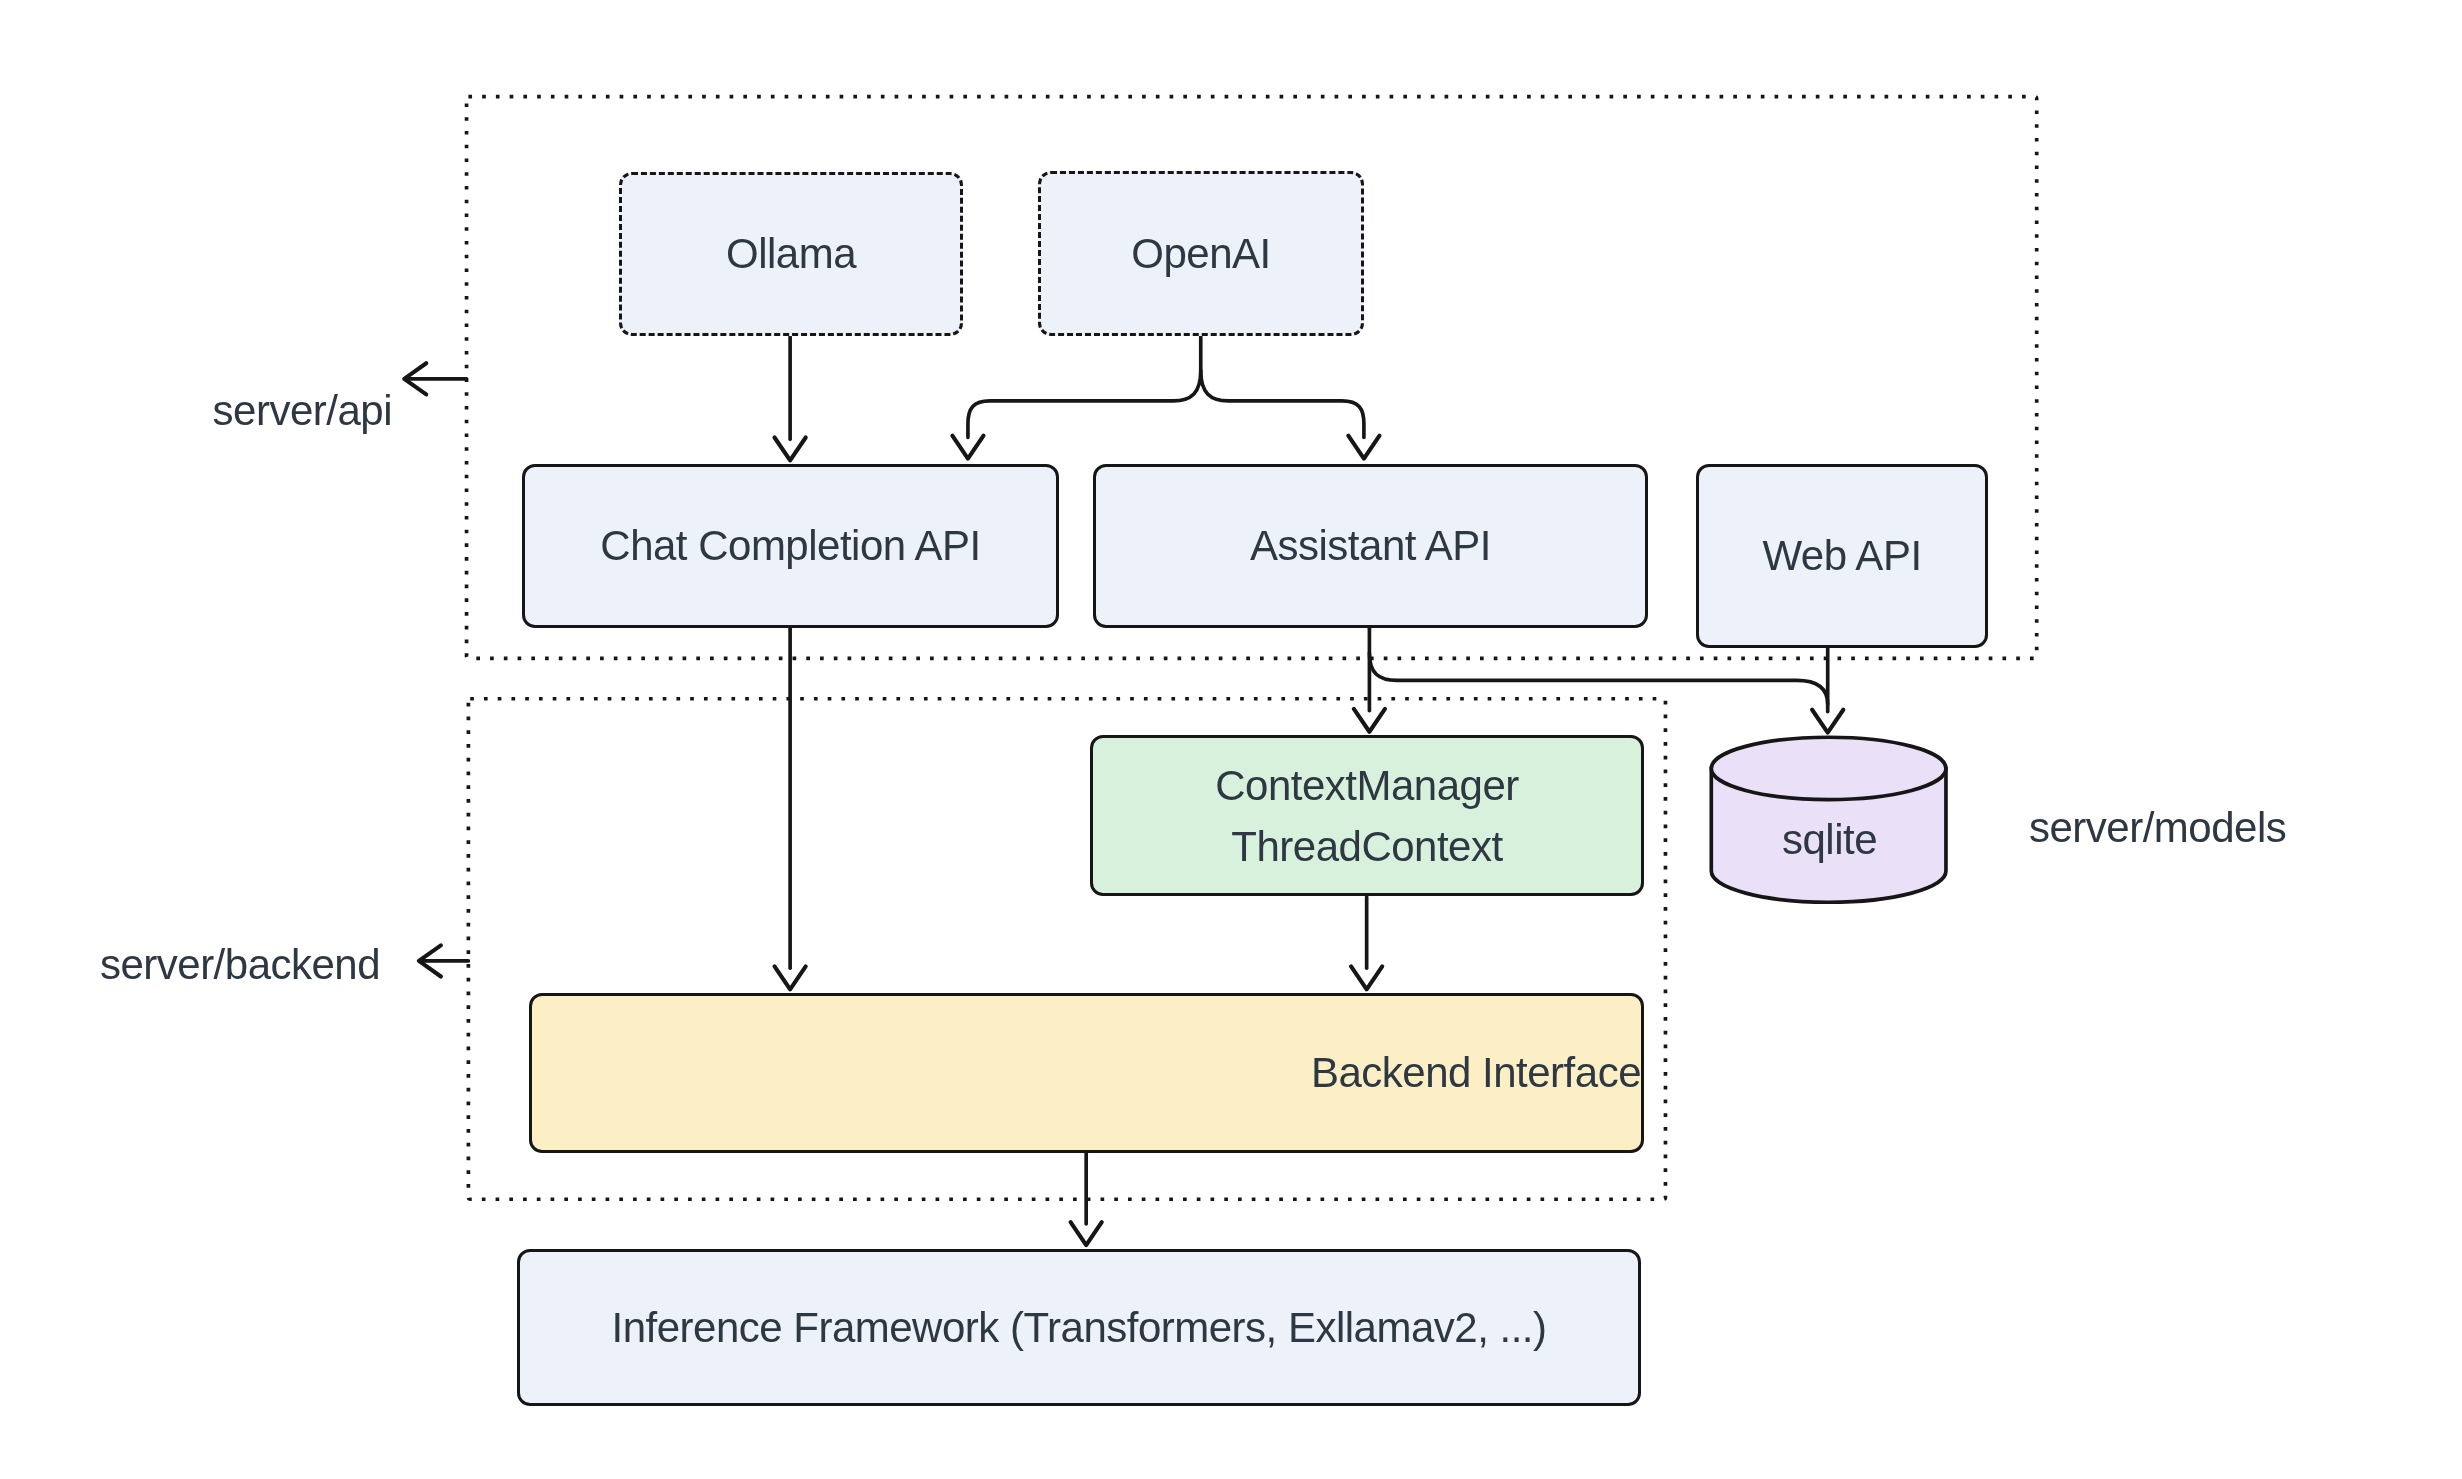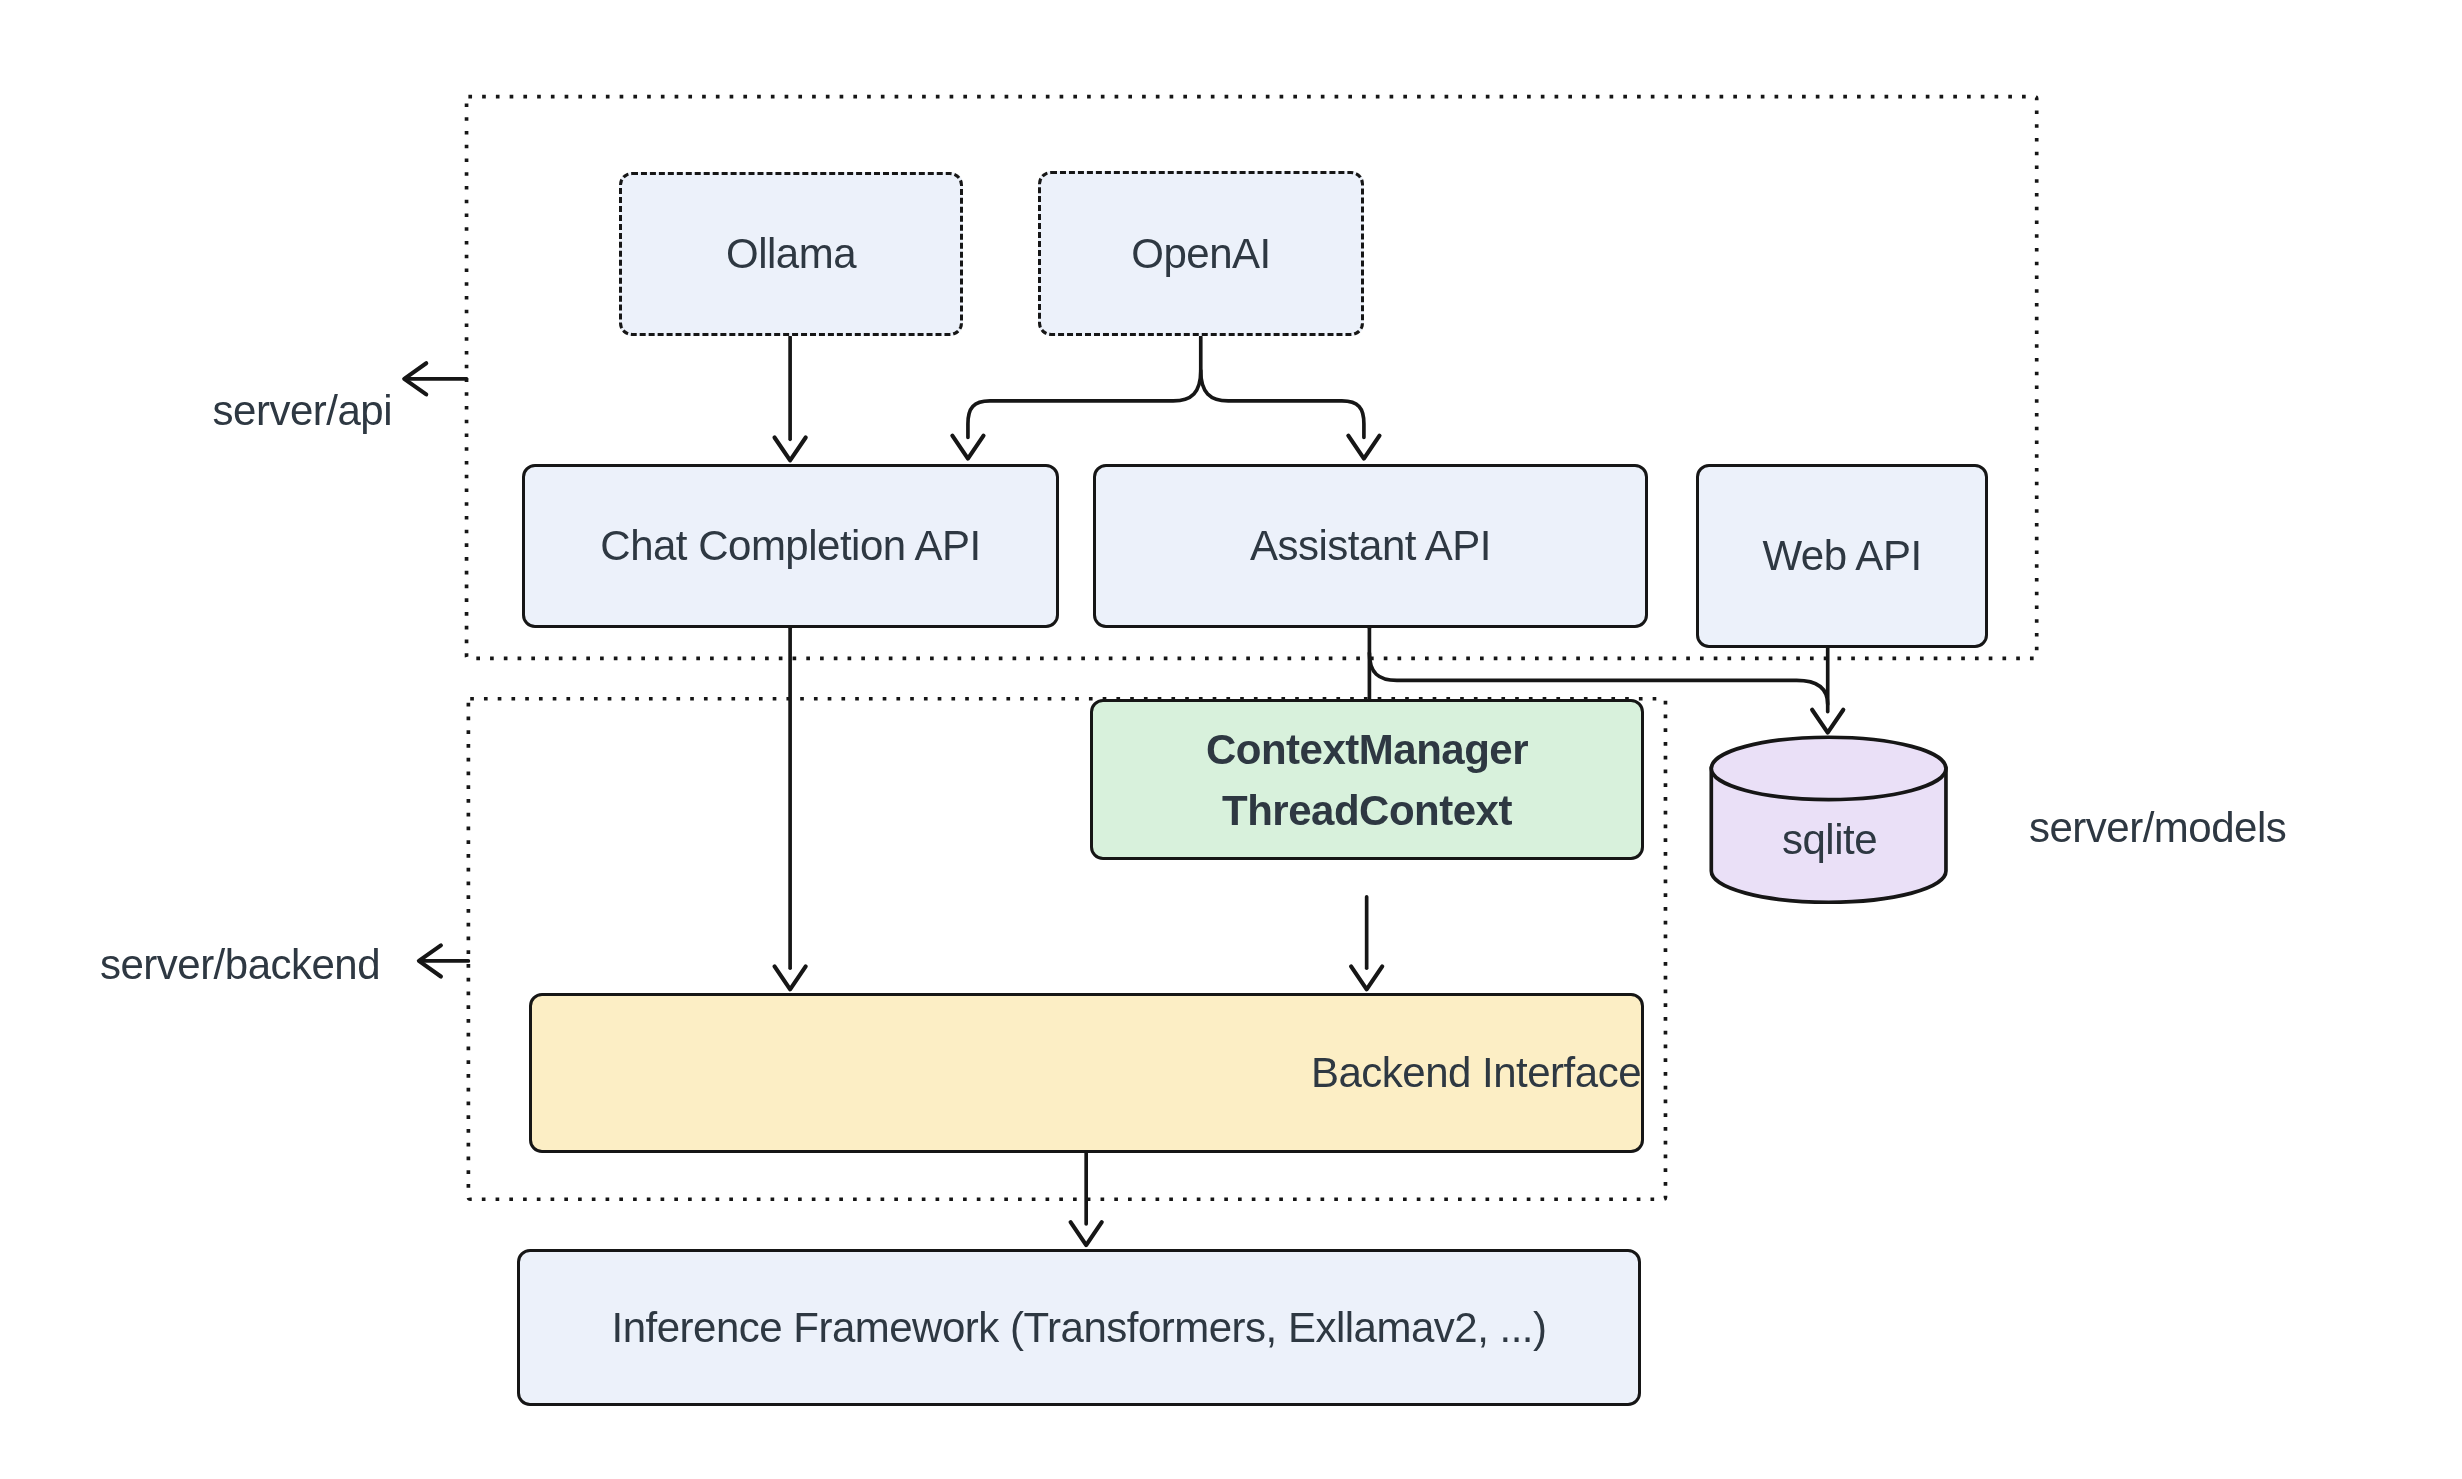--- a/index.html
+++ b/index.html
@@ -25,21 +25,21 @@
   .node.dashed{border-style:dashed;}
   .blue{background:var(--node_blue,#ECF1FA);}
   .green{background:var(--node_green,#D8F1DC);}
   .yellow{background:var(--node_yellow,#FCEEC5);align-items:flex-end;}
 
   .n-ollama{left:619px;top:172px;width:344px;height:164px;}
   .n-openai{left:1038px;top:171px;width:326px;height:165px;}
   .n-chat{left:522px;top:464px;width:537px;height:164px;}
   .n-assistant{left:1093px;top:464px;width:555px;height:164px;}
   .n-web{left:1696px;top:464px;width:292px;height:184px;}
-  .n-context{left:1090px;top:699px;width:554px;height:161px;line-height:61px;font-weight:bold;}
+  .n-context{left:1090px;top:735px;width:554px;height:161px;line-height:61px;}
   .n-backend{left:529px;top:993px;width:1115px;height:160px;}
   .n-inference{left:517px;top:1249px;width:1124px;height:157px;}
 
   .freelabel{
     position:absolute;z-index:2;font-size:42px;letter-spacing:-0.5px;
     height:50px;line-height:50px;white-space:nowrap;
   }
   .l-api{left:126px;top:358px;width:266px;text-align:right;margin-top:28px;}
   .l-backend{left:73px;top:940px;width:334px;text-align:center;}
   .l-models{left:2029px;top:803px;text-align:left;}

